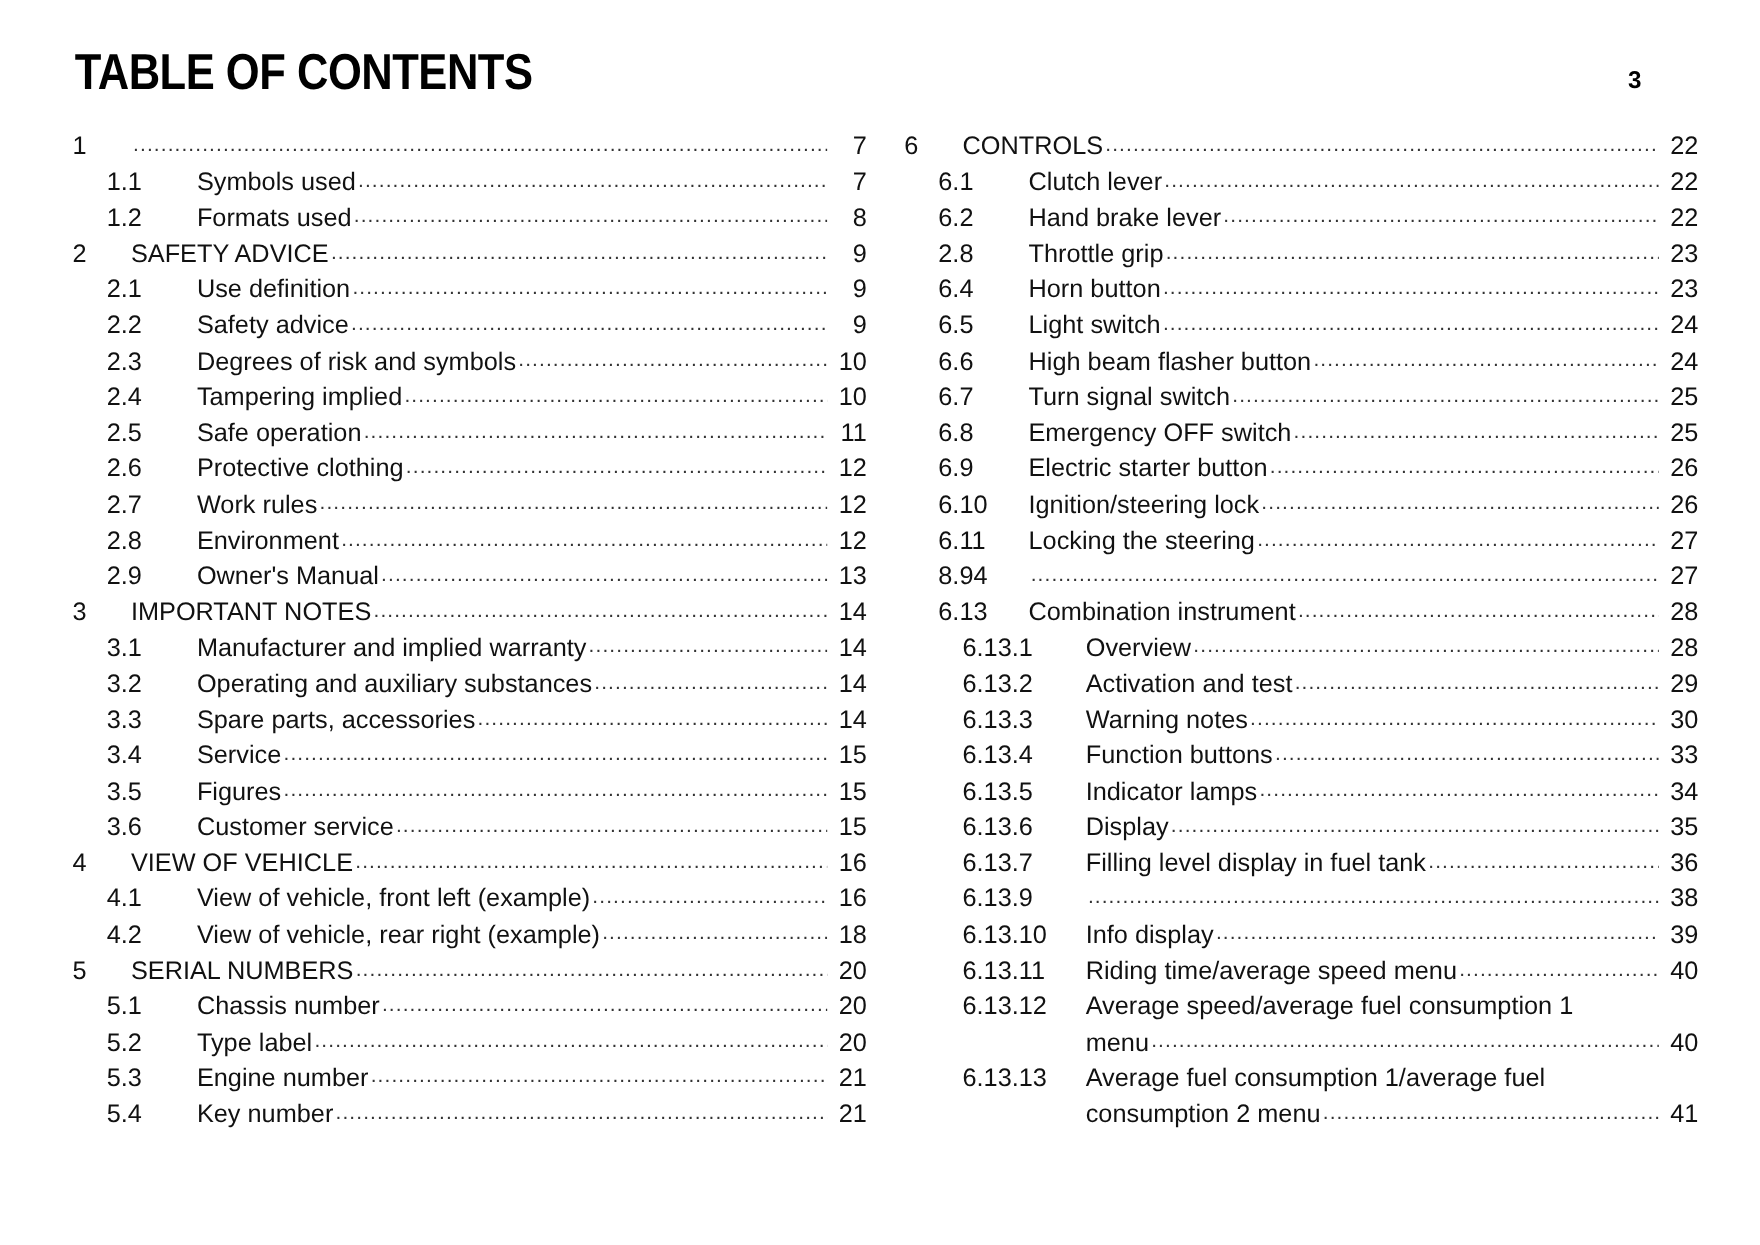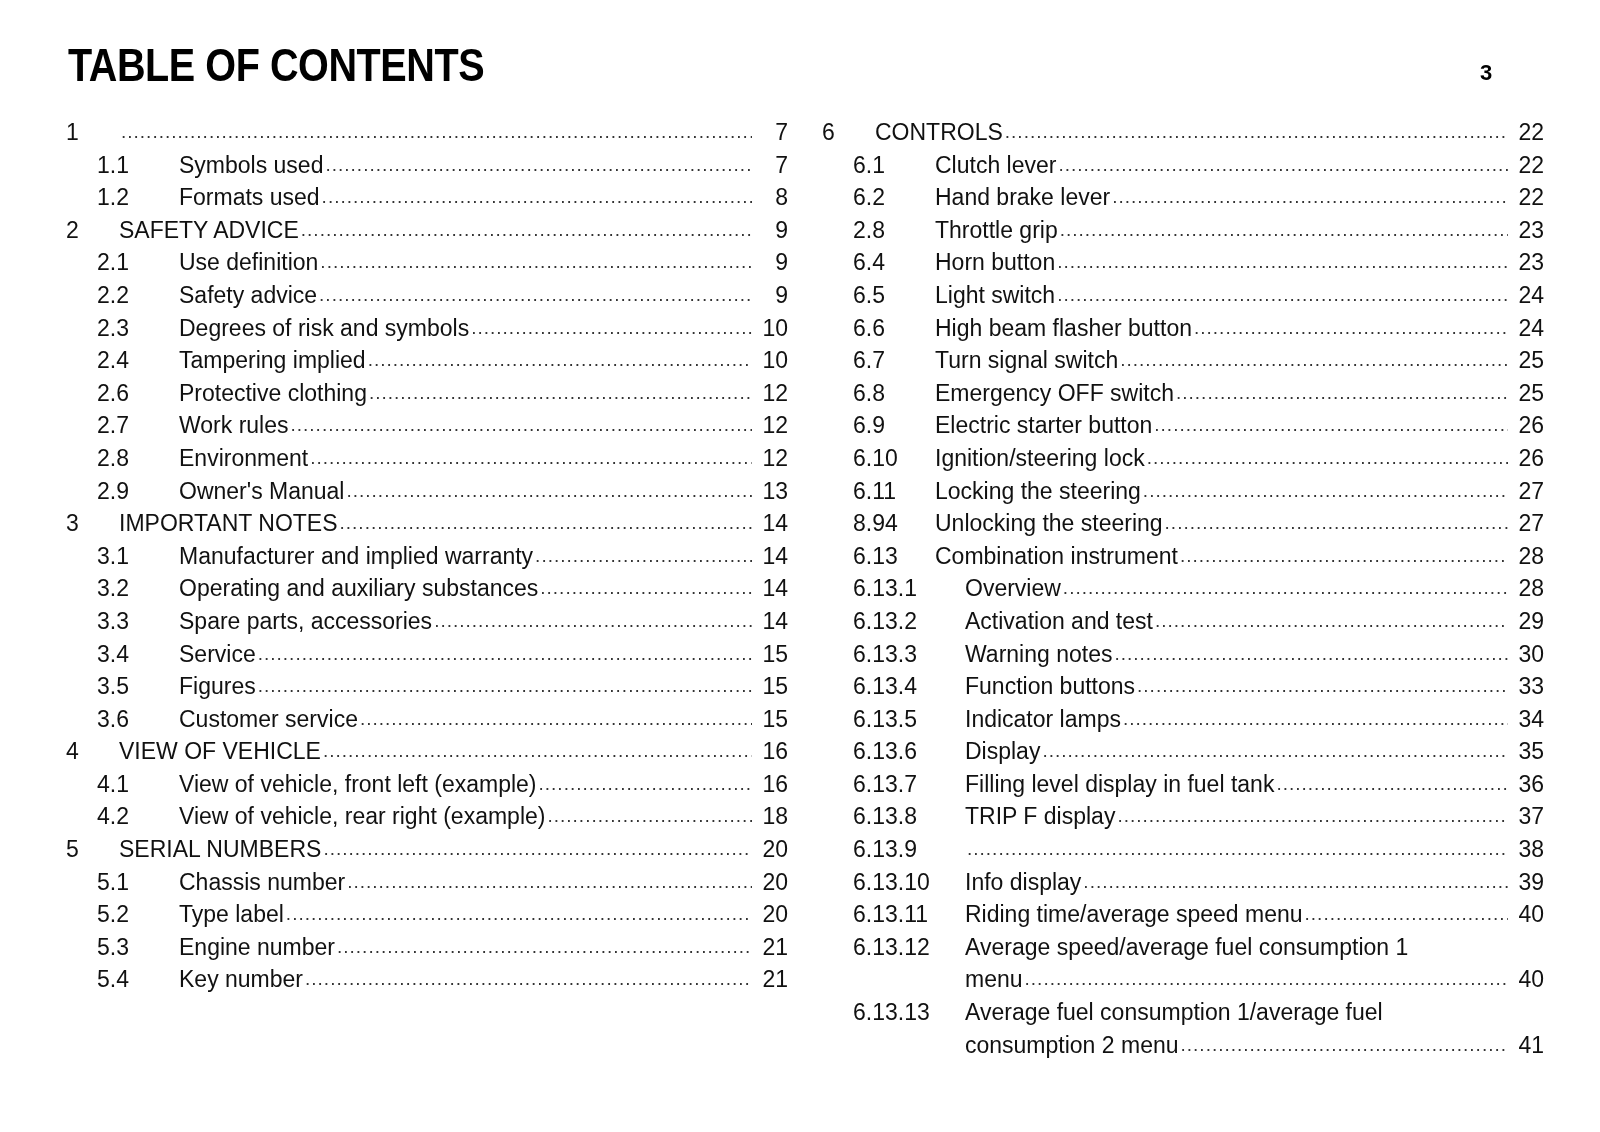--- a/index.html
+++ b/index.html
@@ -6,21 +6,21 @@
     body { width: 1600px; height: 1132px; position: relative; overflow: hidden; color: #111; font-family: "Liberation Sans", sans-serif; }
     .title { position: absolute; left: 68px; top: 38px; font-family: "Liberation Sans", sans-serif; font-weight: bold; font-size: 46px; letter-spacing: -0.5px; transform: scaleX(0.86); transform-origin: left top; color: #000; }
     .pagenum { position: absolute; left: 1480px; top: 60px; font-weight: bold; font-size: 22px; color: #000; }
     .col { position: absolute; top: 116px; }
     .col.left { left: 66px; width: 722px; }
     .col.right { left: 822px; width: 722px; }
     .row { display: flex; align-items: flex-end; height: 32.6px; font-size: 23px; line-height: 32.6px; white-space: nowrap; }
     .row .num { flex: 0 0 auto; }
     .row.lvl1 .num { width: 53px; }
     .row.lvl2 .num { width: 82px; margin-left: 31px; }
-    .row.lvl3 .num { width: 112px; margin-left: 31px; }
+    .row.lvl3 .num { width: 112px; margin-left: 53px; }
     .row .label { flex: 0 0 auto; }
     .row .dots { flex: 1 1 auto; overflow: hidden; margin: 0 6px 0 2px; height: 32.6px; position: relative; }
     .row .dots::before { content: "........................................................................................................................................................................................................................................................"; position: absolute; left: 0; bottom: 0; letter-spacing: 1px; font-size: 19px; color: #333; }
     .row .page { flex: 0 0 30px; text-align: right; }
     .row.cont .num { visibility: hidden; }
   </style>
 </head>
 <body>
 
 <div class="title">TABLE OF CONTENTS</div>
@@ -68,20 +68,26 @@
       <span class="dots"></span>
       <span class="page">10</span>
     </div>
     <div class="row lvl2">
       <span class="num">2.4</span>
       <span class="label">Tampering implied</span>
       <span class="dots"></span>
       <span class="page">10</span>
     </div>
     <div class="row lvl2">
+      <span class="num">2.5</span>
+      <span class="label">Safe operation</span>
+      <span class="dots"></span>
+      <span class="page">11</span>
+    </div>
+    <div class="row lvl2">
       <span class="num">2.6</span>
       <span class="label">Protective clothing</span>
       <span class="dots"></span>
       <span class="page">12</span>
     </div>
     <div class="row lvl2">
       <span class="num">2.7</span>
       <span class="label">Work rules</span>
       <span class="dots"></span>
       <span class="page">12</span>
@@ -257,21 +263,20 @@
       <span class="page">26</span>
     </div>
     <div class="row lvl2">
       <span class="num">6.11</span>
       <span class="label">Locking the steering</span>
       <span class="dots"></span>
       <span class="page">27</span>
     </div>
     <div class="row lvl2">
       <span class="num">8.94</span>
-      <span class="label">Unlocking the steering</span>
       <span class="dots"></span>
       <span class="page">27</span>
     </div>
     <div class="row lvl2">
       <span class="num">6.13</span>
       <span class="label">Combination instrument</span>
       <span class="dots"></span>
       <span class="page">28</span>
     </div>
     <div class="row lvl3">
@@ -308,26 +313,20 @@
       <span class="num">6.13.6</span>
       <span class="label">Display</span>
       <span class="dots"></span>
       <span class="page">35</span>
     </div>
     <div class="row lvl3">
       <span class="num">6.13.7</span>
       <span class="label">Filling level display in fuel tank</span>
       <span class="dots"></span>
       <span class="page">36</span>
-    </div>
-    <div class="row lvl3">
-      <span class="num">6.13.8</span>
-      <span class="label">TRIP F display</span>
-      <span class="dots"></span>
-      <span class="page">37</span>
     </div>
     <div class="row lvl3">
       <span class="num">6.13.9</span>
       <span class="dots"></span>
       <span class="page">38</span>
     </div>
     <div class="row lvl3">
       <span class="num">6.13.10</span>
       <span class="label">Info display</span>
       <span class="dots"></span>

